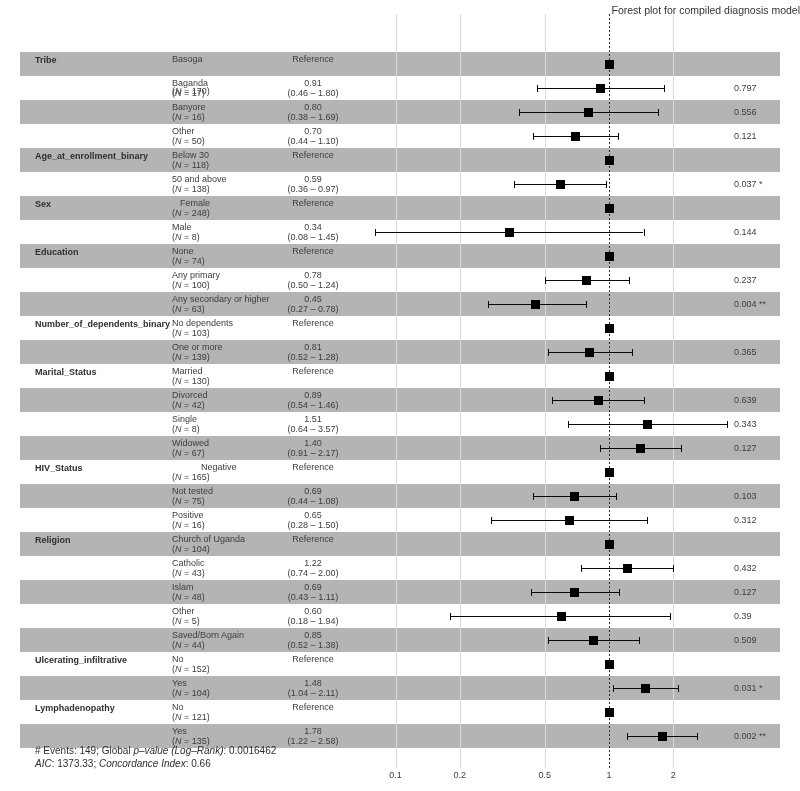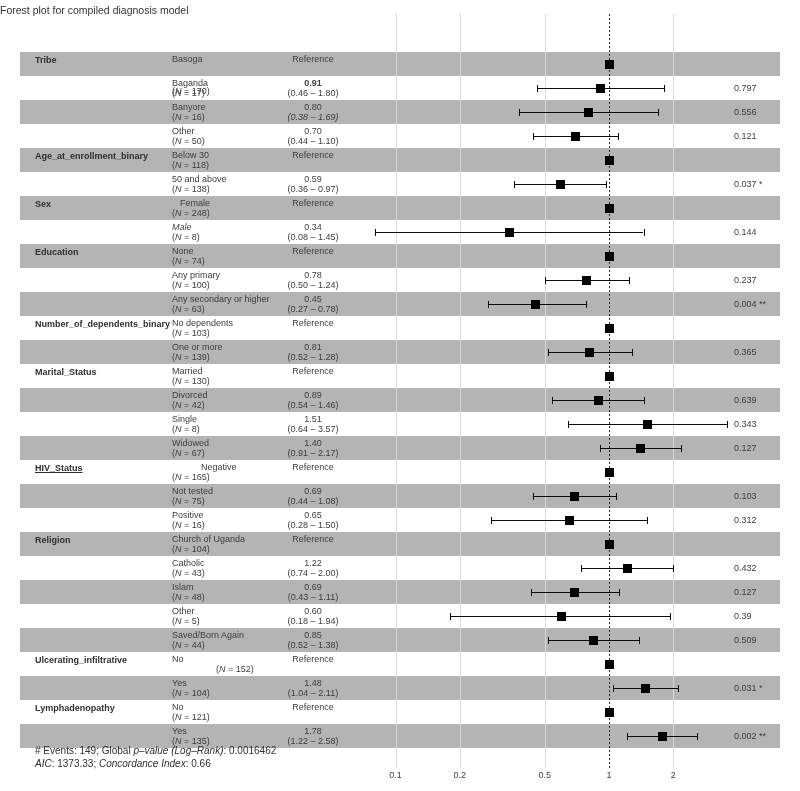--- a/index.html
+++ b/index.html
@@ -1,19 +1,19 @@
 <!DOCTYPE html>
 <html><head>
 <meta charset="utf-8">
 <style>
   html,body{margin:0;padding:0;background:#ffffff;}
   #canvas{position:relative;width:800px;height:791px;background:#ffffff;overflow:hidden;
           font-family:"Liberation Sans", sans-serif;color:#3d3d3d;}
   .abs{position:absolute;}
-  .title{top:4px;left:0;width:800px;text-align:left;font-size:10.5px;color:#353535;}
+  .title{top:4px;left:0;width:800px;text-align:right;font-size:10.5px;color:#353535;}
   .band{background:#b4b4b4;height:24px;left:20px;width:760px;z-index:1;}
   .grid{width:1px;top:14px;height:754px;background:#d9d9d9;z-index:2;}
   .refline{width:1px;top:14px;height:754px;z-index:2;
            background:repeating-linear-gradient(to bottom,#2b2b2b 0 2px,transparent 2px 4px);}
   .var{font-size:9px;font-weight:bold;color:#2f2f2f;white-space:nowrap;z-index:3;}
   .lvl,.nline{font-size:9px;line-height:10px;white-space:nowrap;z-index:3;}
   .est{font-size:9px;line-height:10px;text-align:center;width:130px;z-index:3;}
   .pv{font-size:9px;line-height:24px;white-space:nowrap;z-index:3;}
   .sq{width:9px;height:9px;background:#000;z-index:4;}
   .wh{height:1px;background:#0a0a0a;z-index:3;}
@@ -52,31 +52,31 @@
     <div class="abs tick" style="left: 592px;">1</div>
     <div class="abs grid" style="left: 673.3px;"></div>
     <div class="abs tick" style="left: 656.3px;">2</div>
     <div class="abs var" style="left: 35px; top: 55px;">Tribe</div>
     <div class="abs lvl" style="left: 172px; top: 54px;">Basoga</div>
     <div class="abs nline" style="left: 172px; top: 64px; margin-top: 22px;">(<i>N</i> = 170)</div>
     <div class="abs est" style="left: 248px; top: 54px;">Reference</div>
     <div class="abs sq" style="left: 604.5px; top: 59.5px;"></div>
     <div class="abs lvl" style="left: 172px; top: 78px;">Baganda</div>
     <div class="abs nline" style="left: 172px; top: 88px;">(<i>N</i> = 17)</div>
-    <div class="abs est" style="left: 248px; top: 78px; font-weight: bold;">0.91</div>
+    <div class="abs est" style="left: 248px; top: 78px;">0.91</div>
     <div class="abs est" style="left: 248px; top: 88px;">(0.46 – 1.80)</div>
     <div class="abs pv" style="left: 734px; top: 76px;">0.797</div>
     <div class="abs wh" style="left: 537px; top: 87.5px; width: 126.5px;"></div>
     <div class="abs cap" style="left: 537px; top: 84.5px;"></div>
     <div class="abs cap" style="left: 663.5px; top: 84.5px;"></div>
     <div class="abs sq" style="left: 595.8px; top: 83.5px;"></div>
     <div class="abs lvl" style="left: 172px; top: 102px;">Banyore</div>
     <div class="abs nline" style="left: 172px; top: 112px;">(<i>N</i> = 16)</div>
     <div class="abs est" style="left: 248px; top: 102px;">0.80</div>
-    <div class="abs est" style="left: 248px; top: 112px; font-style: italic;">(0.38 – 1.69)</div>
+    <div class="abs est" style="left: 248px; top: 112px;">(0.38 – 1.69)</div>
     <div class="abs pv" style="left: 734px; top: 100px;">0.556</div>
     <div class="abs wh" style="left: 519.3px; top: 111.5px; width: 138.4px;"></div>
     <div class="abs cap" style="left: 519.3px; top: 108.5px;"></div>
     <div class="abs cap" style="left: 657.7px; top: 108.5px;"></div>
     <div class="abs sq" style="left: 583.8px; top: 107.5px;"></div>
     <div class="abs lvl" style="left: 172px; top: 126px;">Other</div>
     <div class="abs nline" style="left: 172px; top: 136px;">(<i>N</i> = 50)</div>
     <div class="abs est" style="left: 248px; top: 126px;">0.70</div>
     <div class="abs est" style="left: 248px; top: 136px;">(0.44 – 1.10)</div>
     <div class="abs pv" style="left: 734px; top: 124px;">0.121</div>
@@ -96,21 +96,21 @@
     <div class="abs pv" style="left: 734px; top: 172px;">0.037 *</div>
     <div class="abs wh" style="left: 514.3px; top: 183.5px; width: 91.9px;"></div>
     <div class="abs cap" style="left: 514.3px; top: 180.5px;"></div>
     <div class="abs cap" style="left: 606.2px; top: 180.5px;"></div>
     <div class="abs sq" style="left: 555.6px; top: 179.5px;"></div>
     <div class="abs var" style="left: 35px; top: 199px;">Sex</div>
     <div class="abs lvl" style="left: 172px; top: 198px; padding-left: 8px;">Female</div>
     <div class="abs nline" style="left: 172px; top: 208px;">(<i>N</i> = 248)</div>
     <div class="abs est" style="left: 248px; top: 198px;">Reference</div>
     <div class="abs sq" style="left: 604.5px; top: 203.5px;"></div>
-    <div class="abs lvl" style="left: 172px; top: 222px; font-style: italic;">Male</div>
+    <div class="abs lvl" style="left: 172px; top: 222px;">Male</div>
     <div class="abs nline" style="left: 172px; top: 232px;">(<i>N</i> = 8)</div>
     <div class="abs est" style="left: 248px; top: 222px;">0.34</div>
     <div class="abs est" style="left: 248px; top: 232px;">(0.08 – 1.45)</div>
     <div class="abs pv" style="left: 734px; top: 220px;">0.144</div>
     <div class="abs wh" style="left: 374.8px; top: 231.5px; width: 268.6px;"></div>
     <div class="abs cap" style="left: 374.8px; top: 228.5px;"></div>
     <div class="abs cap" style="left: 643.5px; top: 228.5px;"></div>
     <div class="abs sq" style="left: 504.5px; top: 227.5px;"></div>
     <div class="abs var" style="left: 35px; top: 247px;">Education</div>
     <div class="abs lvl" style="left: 172px; top: 246px;">None</div>
@@ -174,21 +174,21 @@
     <div class="abs sq" style="left: 642.7px; top: 419.5px;"></div>
     <div class="abs lvl" style="left: 172px; top: 438px;">Widowed</div>
     <div class="abs nline" style="left: 172px; top: 448px;">(<i>N</i> = 67)</div>
     <div class="abs est" style="left: 248px; top: 438px;">1.40</div>
     <div class="abs est" style="left: 248px; top: 448px;">(0.91 – 2.17)</div>
     <div class="abs pv" style="left: 734px; top: 436px;">0.127</div>
     <div class="abs wh" style="left: 600.3px; top: 447.5px; width: 80.6px;"></div>
     <div class="abs cap" style="left: 600.3px; top: 444.5px;"></div>
     <div class="abs cap" style="left: 680.8px; top: 444.5px;"></div>
     <div class="abs sq" style="left: 635.7px; top: 443.5px;"></div>
-    <div class="abs var" style="left: 35px; top: 463px; text-decoration: underline;">HIV_Status</div>
+    <div class="abs var" style="left: 35px; top: 463px;">HIV_Status</div>
     <div class="abs lvl" style="left: 172px; top: 462px; padding-left: 29px;">Negative</div>
     <div class="abs nline" style="left: 172px; top: 472px;">(<i>N</i> = 165)</div>
     <div class="abs est" style="left: 248px; top: 462px;">Reference</div>
     <div class="abs sq" style="left: 604.5px; top: 467.5px;"></div>
     <div class="abs lvl" style="left: 172px; top: 486px;">Not tested</div>
     <div class="abs nline" style="left: 172px; top: 496px;">(<i>N</i> = 75)</div>
     <div class="abs est" style="left: 248px; top: 486px;">0.69</div>
     <div class="abs est" style="left: 248px; top: 496px;">(0.44 – 1.08)</div>
     <div class="abs pv" style="left: 734px; top: 484px;">0.103</div>
     <div class="abs wh" style="left: 532.9px; top: 495.5px; width: 83.3px;"></div>
@@ -240,21 +240,21 @@
     <div class="abs nline" style="left: 172px; top: 640px;">(<i>N</i> = 44)</div>
     <div class="abs est" style="left: 248px; top: 630px;">0.85</div>
     <div class="abs est" style="left: 248px; top: 640px;">(0.52 – 1.38)</div>
     <div class="abs pv" style="left: 734px; top: 628px;">0.509</div>
     <div class="abs wh" style="left: 548.4px; top: 639.5px; width: 90.5px;"></div>
     <div class="abs cap" style="left: 548.4px; top: 636.5px;"></div>
     <div class="abs cap" style="left: 638.9px; top: 636.5px;"></div>
     <div class="abs sq" style="left: 589.4px; top: 635.5px;"></div>
     <div class="abs var" style="left: 35px; top: 655px;">Ulcerating_infiltrative</div>
     <div class="abs lvl" style="left: 172px; top: 654px;">No</div>
-    <div class="abs nline" style="left: 172px; top: 664px; margin-left: 44px;">(<i>N</i> = 152)</div>
+    <div class="abs nline" style="left: 172px; top: 664px;">(<i>N</i> = 152)</div>
     <div class="abs est" style="left: 248px; top: 654px;">Reference</div>
     <div class="abs sq" style="left: 604.5px; top: 659.5px;"></div>
     <div class="abs lvl" style="left: 172px; top: 678px;">Yes</div>
     <div class="abs nline" style="left: 172px; top: 688px;">(<i>N</i> = 104)</div>
     <div class="abs est" style="left: 248px; top: 678px;">1.48</div>
     <div class="abs est" style="left: 248px; top: 688px;">(1.04 – 2.11)</div>
     <div class="abs pv" style="left: 734px; top: 676px;">0.031 *</div>
     <div class="abs wh" style="left: 612.6px; top: 687.5px; width: 65.6px;"></div>
     <div class="abs cap" style="left: 612.6px; top: 684.5px;"></div>
     <div class="abs cap" style="left: 678.2px; top: 684.5px;"></div>

